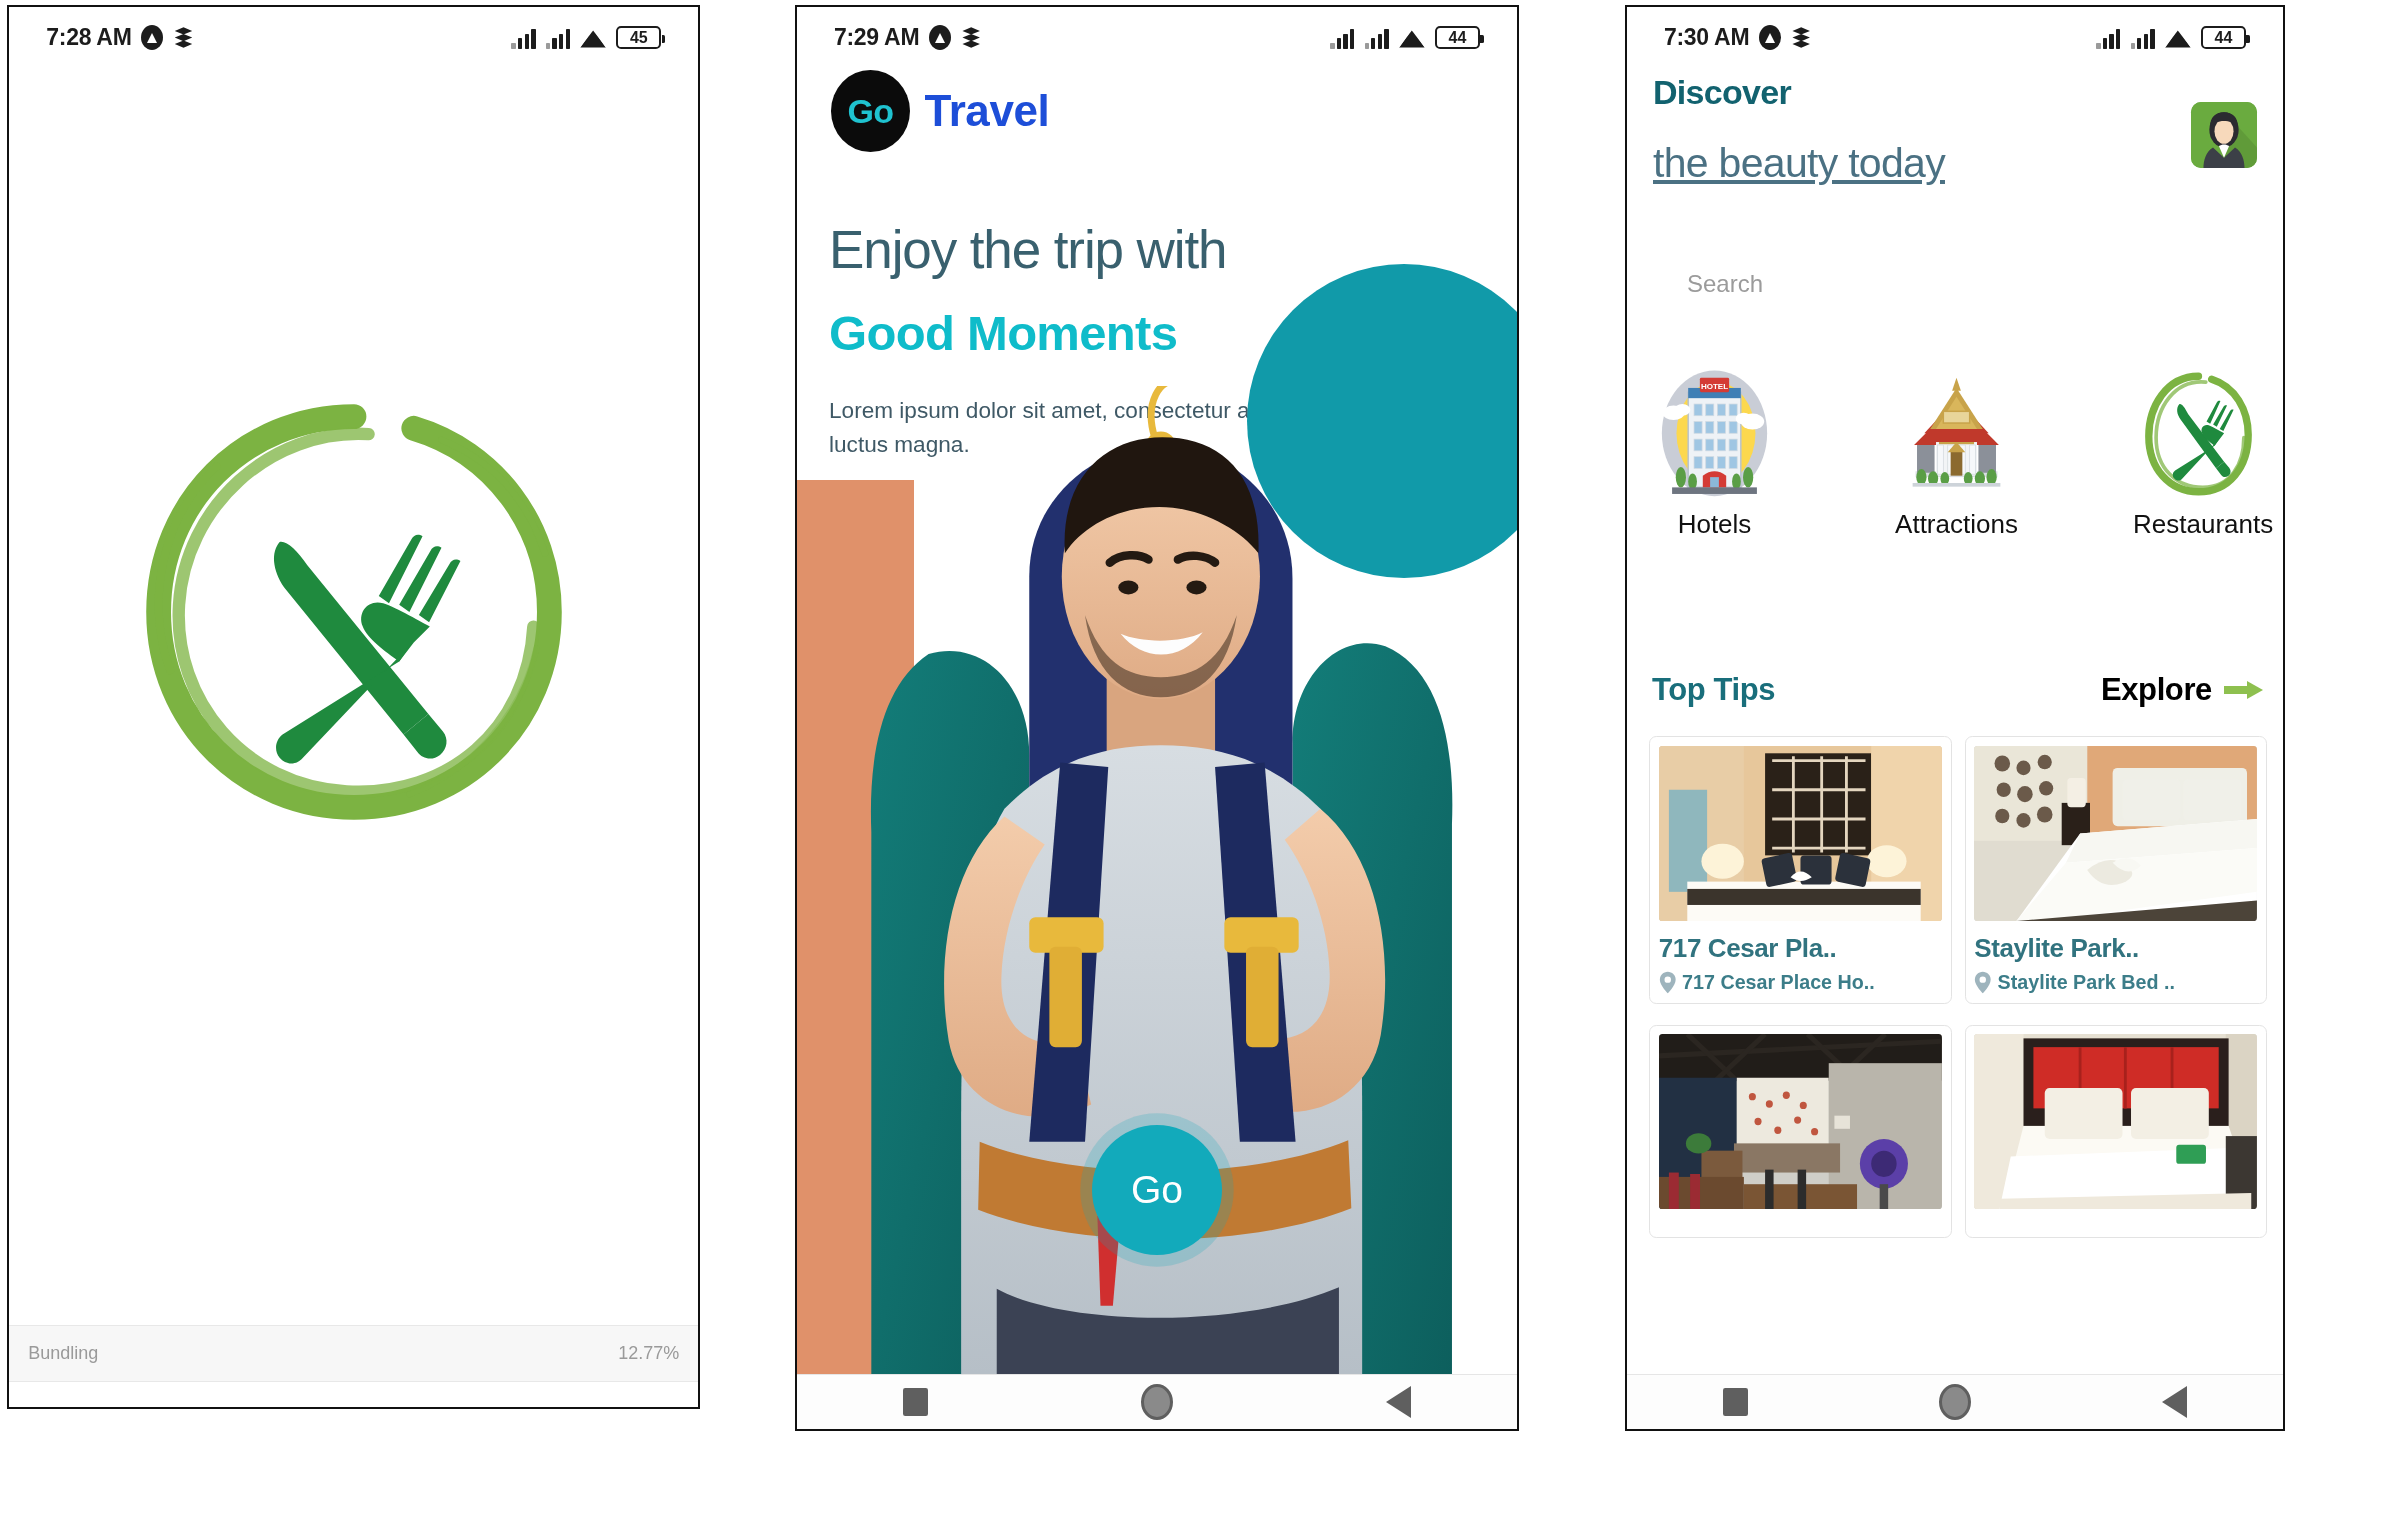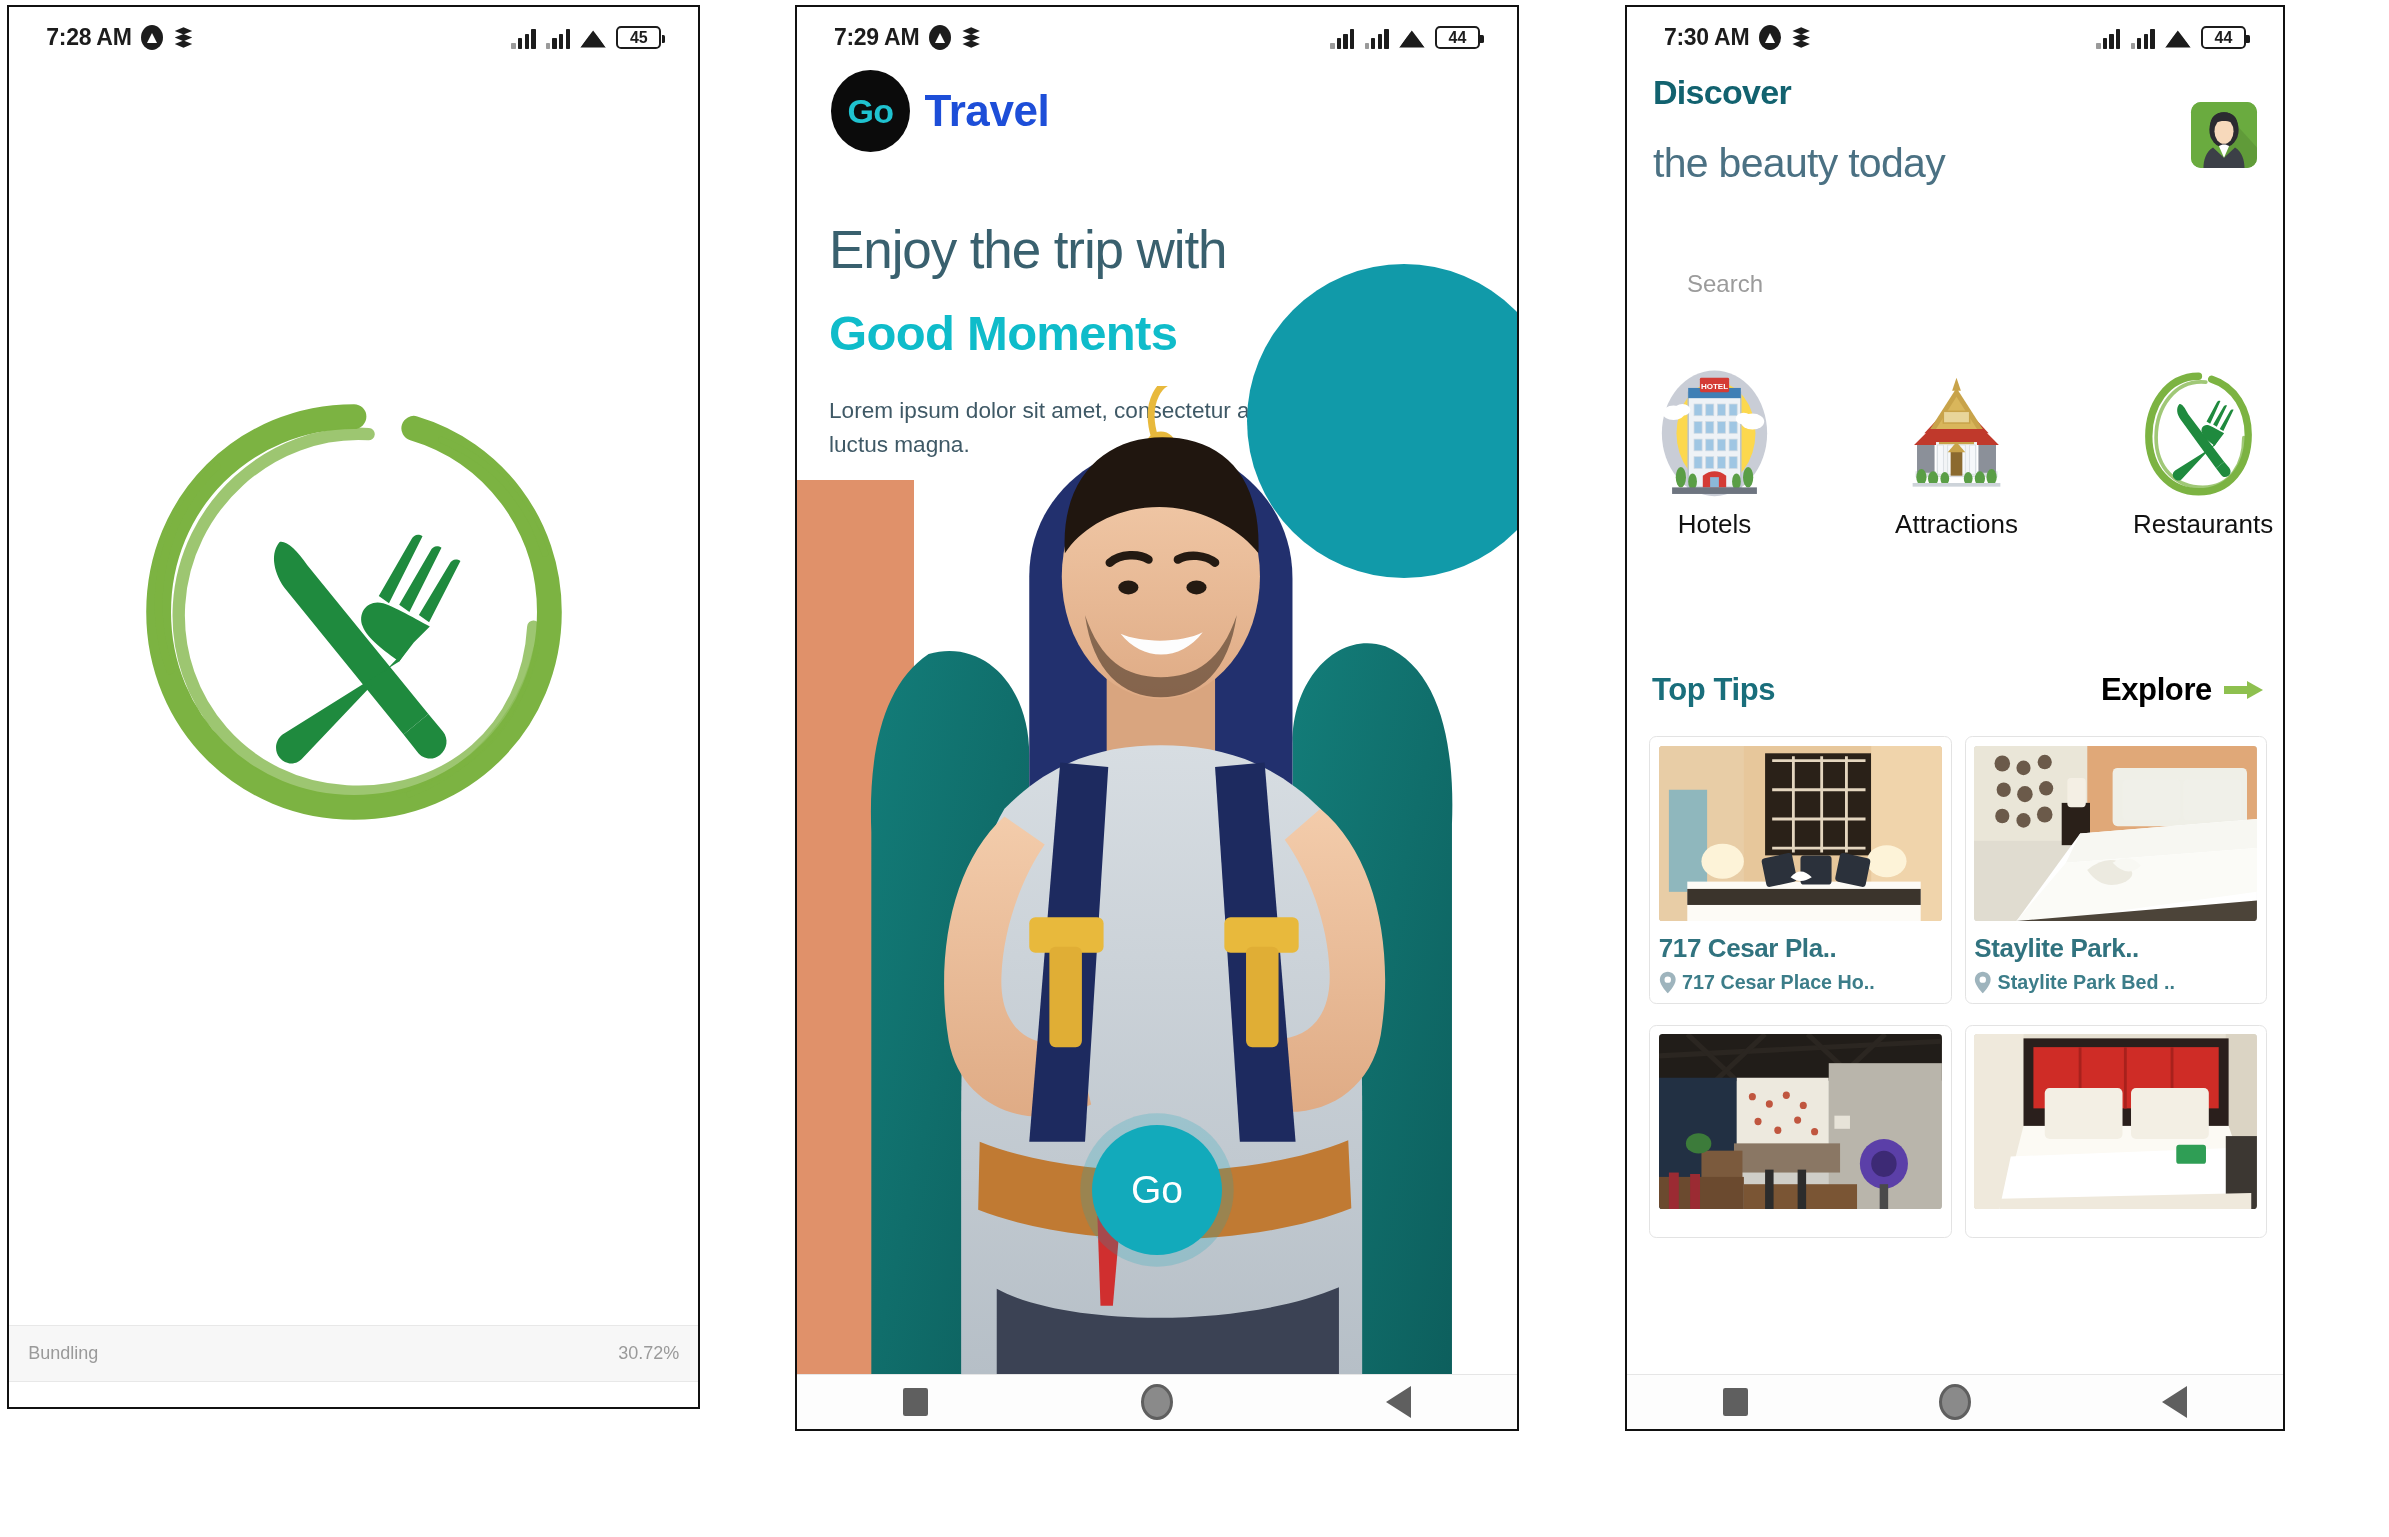--- a/index.html
+++ b/index.html
@@ -157,21 +157,21 @@
   }
 
   
   #panel3 { left: 1625px; top: 5.1px; width: 660px; height: 1426px; }
   .disc-title {
     position: absolute; top: 66px; left: 26px;
     font-size: 34px; font-weight: 700; color: #12626f; letter-spacing: -0.7px;
   }
   .disc-sub {
     position: absolute; top: 133px; left: 26px;
-    font-size: 41px; font-weight: 400; color: #4b7183; letter-spacing: -0.7px;
+    font-size: 41px; font-weight: 400; color: #4b7183; letter-spacing: -0.7px; text-decoration: underline;
   }
   .avatar {
     position: absolute; top: 95px; right: 26px;
     width: 66px; height: 66px; border-radius: 10.2px; overflow: hidden;
     background: #6aab3f;
   }
   .avatar svg { width:100%; height:100%; display:block; }
 
   .searchbox {
     position: absolute; top: 254px; left: 26px; right: 22px; height: 45px;
@@ -287,21 +287,21 @@
               <path d="M456 240 C 450 236 444 238 441 244 L 399 314 L 413 324 Z"></path>
               <path d="M414 330 C 400 322 360 300 350 298 C 330 292 314 310 322 330 C 328 346 352 364 372 378 L 392 352 Z"></path>
               <path d="M390 352 L 372 378 L 212 478 C 202 486 200 500 208 510 C 216 520 230 520 238 512 Z"></path>
             </g>
           </svg>
         </div>
       </div>
 
       <div class="bundling-bar">
         <span>Bundling</span>
-        <span>30.72%</span>
+        <span>12.77%</span>
       </div>
 
     </div>
   </div>
 
   <div class="phone" id="panel2">
     <div class="phone-inner">
 
       <div class="statusbar">
         <div class="sb-left">

